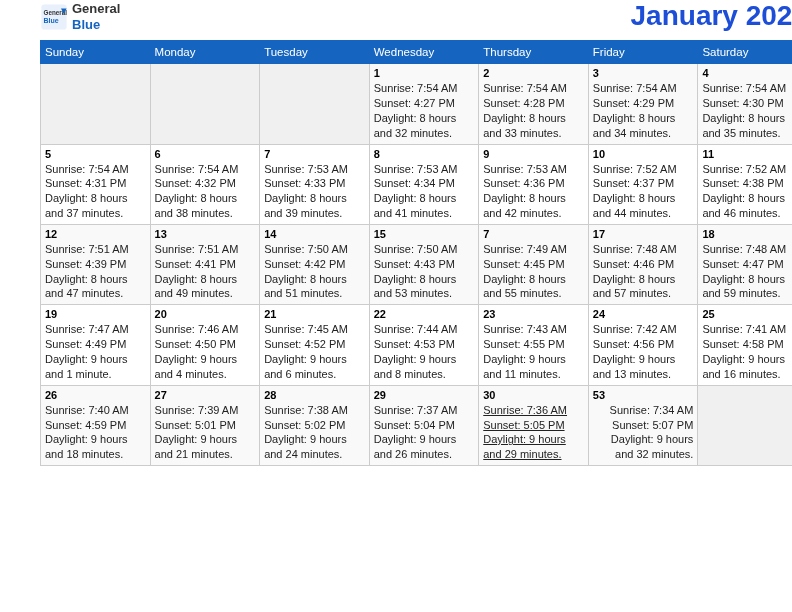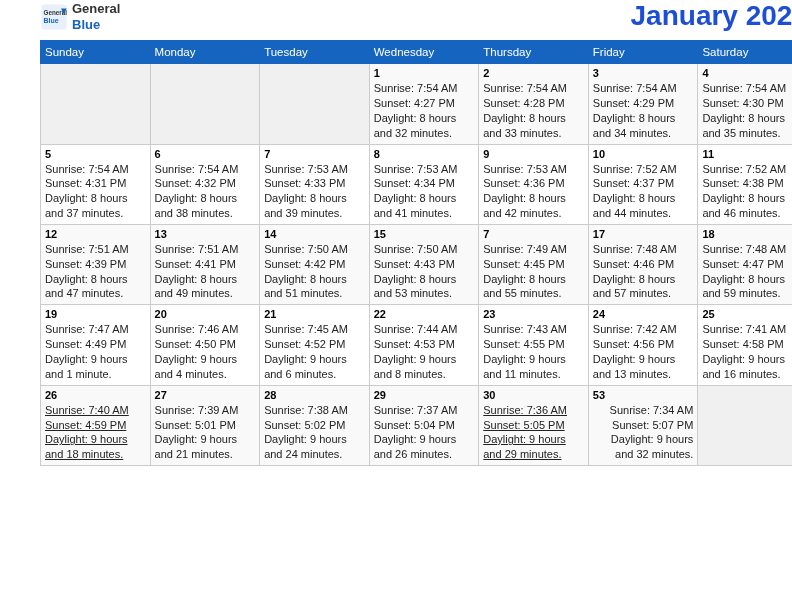--- a/index.html
+++ b/index.html
@@ -316,21 +316,21 @@
             <span class="day-num">25</span>
             <div class="day-info" style="white-space: pre-line;">Sunrise: 7:41 AM
 Sunset: 4:58 PM
 Daylight: 9 hours
 and 16 minutes.</div>
           </td>
         </tr>
         <tr>
           <td>
             <span class="day-num">26</span>
-            <div class="day-info" style="white-space: pre-line; text-decoration: underline;">Sunrise: 7:40 AM
+            <div class="day-info" style="white-space: pre-line;">Sunrise: 7:40 AM
 Sunset: 4:59 PM
 Daylight: 9 hours
 and 18 minutes.</div>
           </td>
           <td>
             <span class="day-num">27</span>
             <div class="day-info" style="white-space: pre-line;">Sunrise: 7:39 AM
 Sunset: 5:01 PM
 Daylight: 9 hours
 and 21 minutes.</div>

